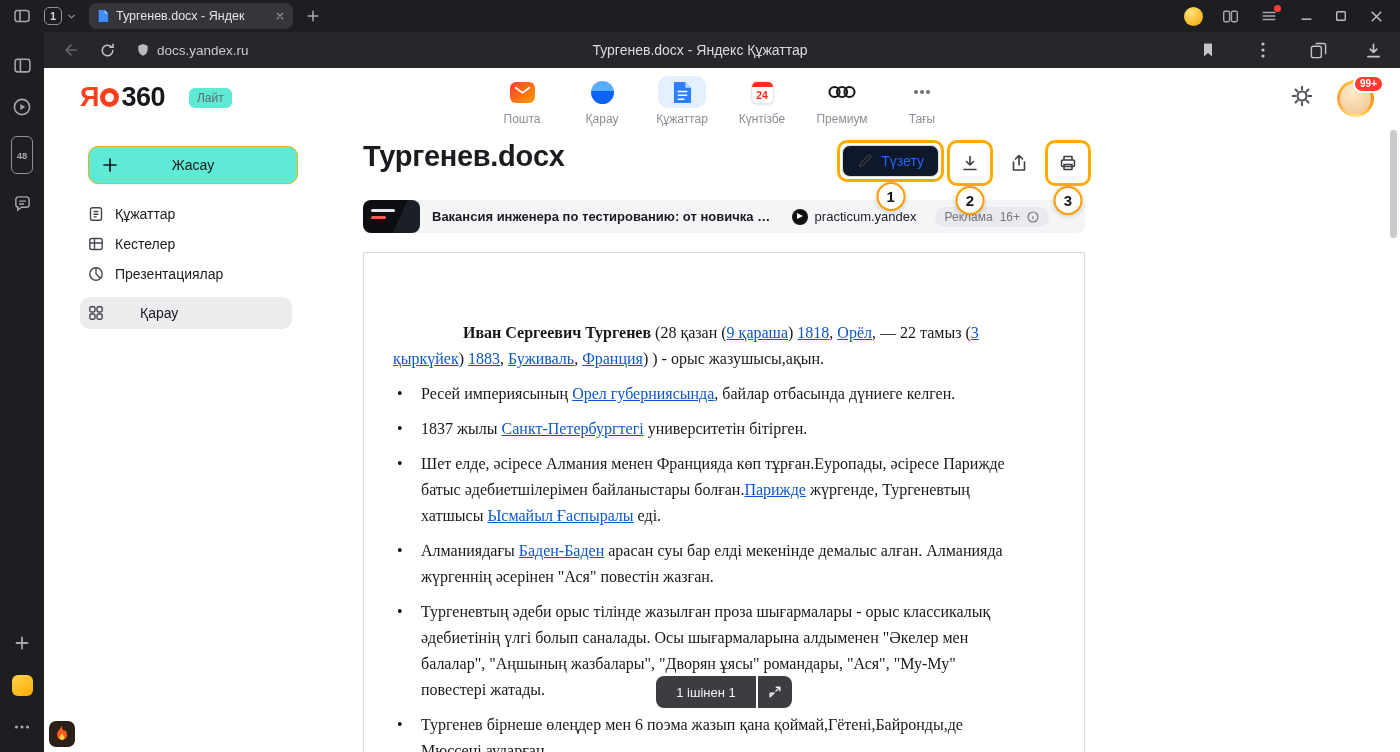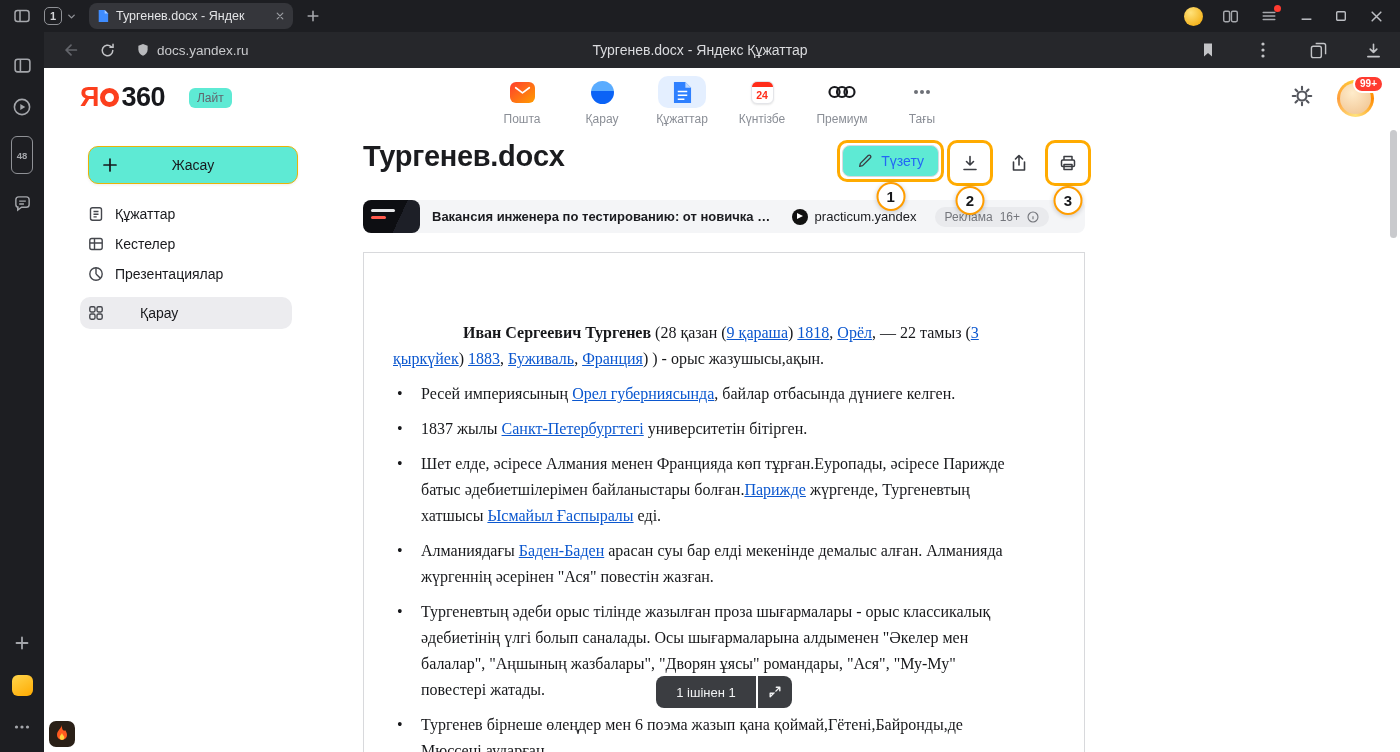--- a/index.html
+++ b/index.html
@@ -98,21 +98,21 @@
   .aicon16 { display:flex; color:#45474d; }
   .aside-label { font-size:14px; color:#191a1e; }
 
   
   .main { position:absolute; left:319px; top:60px; width:722px; height:624px; }
   .doc-head { position:absolute; left:0; top:12px; right:0; height:52px; }
   .doc-title { font-size:29px; font-weight:700; color:#1b1c1f; letter-spacing:-0.3px; }
   .actions { position:absolute; right:-6px; top:0; display:flex; align-items:flex-start; gap:3px; z-index:6; }
   .hl { position:relative; border:3px solid #ffab00; border-radius:10px; padding:2px; }
   .hl.nohl { border-color:transparent; }
-  .btn-edit { display:flex; align-items:center; gap:8px; height:32px; padding:12px 14px; background:#5eead4;
+  .btn-edit { display:flex; align-items:center; gap:8px; height:32px; padding:12px 14px; background:#0f172a;
               border:1px solid #d8dade; border-radius:8px; color:#3a3c42; }
   .btn-edit .lbl { font-size:14px; font-weight:500; color:#2266f5; }
   .icon-btn { width:36px; height:36px; display:flex; align-items:center; justify-content:center;
               background:#fff; border-radius:8px; color:#3a3c42; }
   .callout { position:absolute; top:calc(100% + 3px); left:50%; transform:translateX(-50%);
              width:29px; height:29px; border-radius:50%; background:#fff; border:2px solid #ff9d00;
              box-shadow:0 1px 5px rgba(0,0,0,.2); display:flex; align-items:center; justify-content:center;
              font-size:15px; font-weight:700; color:#17181b; z-index:9; }
 
   

